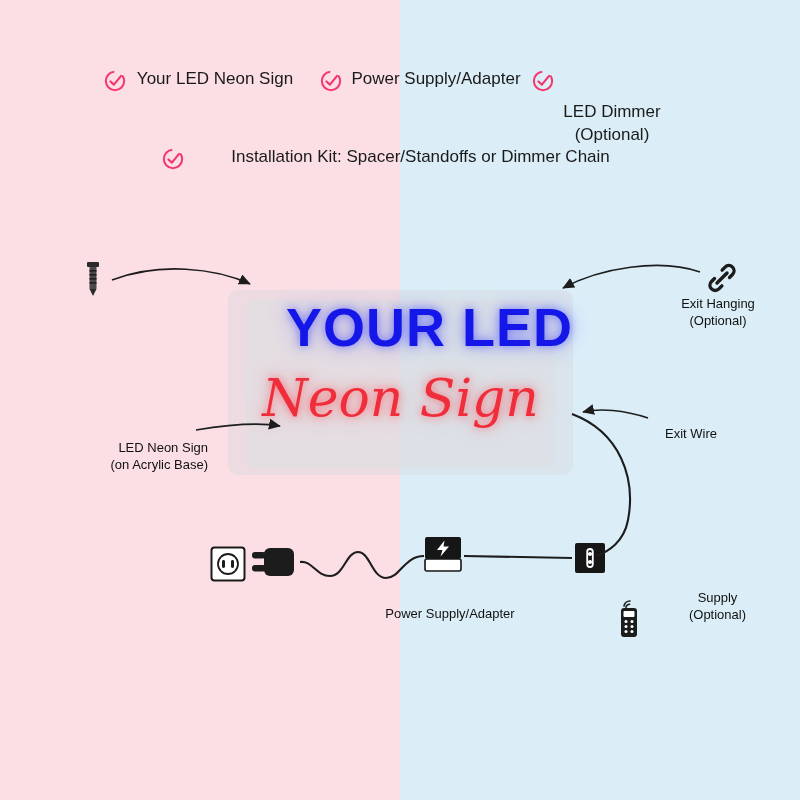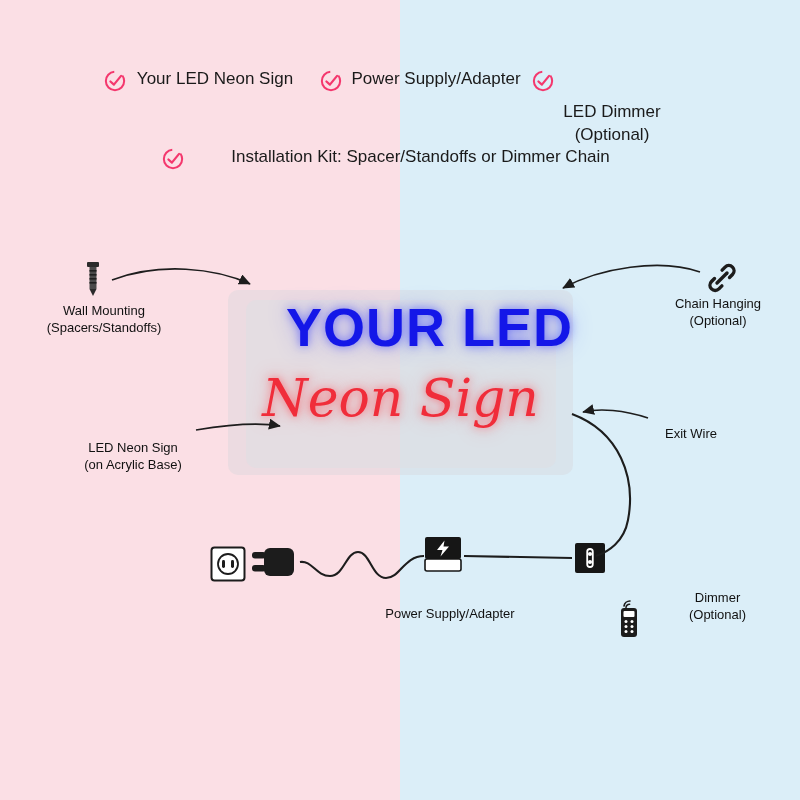--- a/index.html
+++ b/index.html
@@ -99,21 +99,21 @@
   .ann {
     position: absolute;
     font-size: 13px;
     line-height: 1.3;
     color: #111111;
     text-align: center;
     font-family: "Liberation Sans", sans-serif;
   }
   #ann-wall   { left: 14px;  top: 303px; width: 180px; }
   #ann-chain  { left: 648px; top: 296px; width: 140px; }
-  #ann-sign   { left: 58px;  top: 440px; width: 150px; }
+  #ann-sign   { left: 58px;  top: 440px; width: 150px; text-align: right; }
   #ann-exit   { left: 656px; top: 426px; width: 100px; text-align: left; margin-left: 9px;}
   #ann-power  { left: 350px; top: 606px; width: 200px; }
   #ann-remote { left: 640px; top: 590px; width: 155px; }
 
   
   .icon-abs { position: absolute; }
   #icon-screw   { left: 82px;  top: 262px; width: 22px; height: 36px; }
   #icon-chain   { left: 706px; top: 262px; width: 32px; height: 32px; }
   #icon-outlet  { left: 210px; top: 546px; width: 36px; height: 36px; }
   #icon-psu     { left: 424px; top: 536px; width: 38px; height: 38px; }
@@ -269,41 +269,37 @@
     <path d="M424 556 C 404 556, 400 578, 386 578 C 372 578, 370 552, 358 552
              C 346 552, 344 576, 330 576 C 316 576, 312 560, 300 562" fill="none" stroke="#1d1d1d" stroke-width="2.1"></path>
 
     <g>
       <rect x="264" y="548" width="30" height="28" rx="6" fill="#1c1c1c"></rect>
       <rect x="252" y="552" width="14" height="6.5" rx="3" fill="#1c1c1c"></rect>
       <rect x="252" y="565" width="14" height="6.5" rx="3" fill="#1c1c1c"></rect>
     </g>
   </svg>
 
-  <div class="ann" id="ann-wall">
-    <div>Wall Mounting</div>
-    <div>(Spacers/Standoffs)</div>
-  </div>
 
   <div class="ann" id="ann-chain">
-    <div>Chain Hanging</div>
+    <div>Exit Hanging</div>
     <div>(Optional)</div>
   </div>
 
   <div class="ann" id="ann-sign">
     <div>LED Neon Sign</div>
     <div>(on Acrylic Base)</div>
   </div>
 
   <div class="ann" id="ann-exit">
     <div>Exit Wire</div>
   </div>
 
   <div class="ann" id="ann-power">
     <div>Power Supply/Adapter</div>
   </div>
 
   <div class="ann" id="ann-remote">
-    <div>Dimmer</div>
+    <div>Supply</div>
     <div>(Optional)</div>
   </div>
 
 </div>
 
 </body></html>

